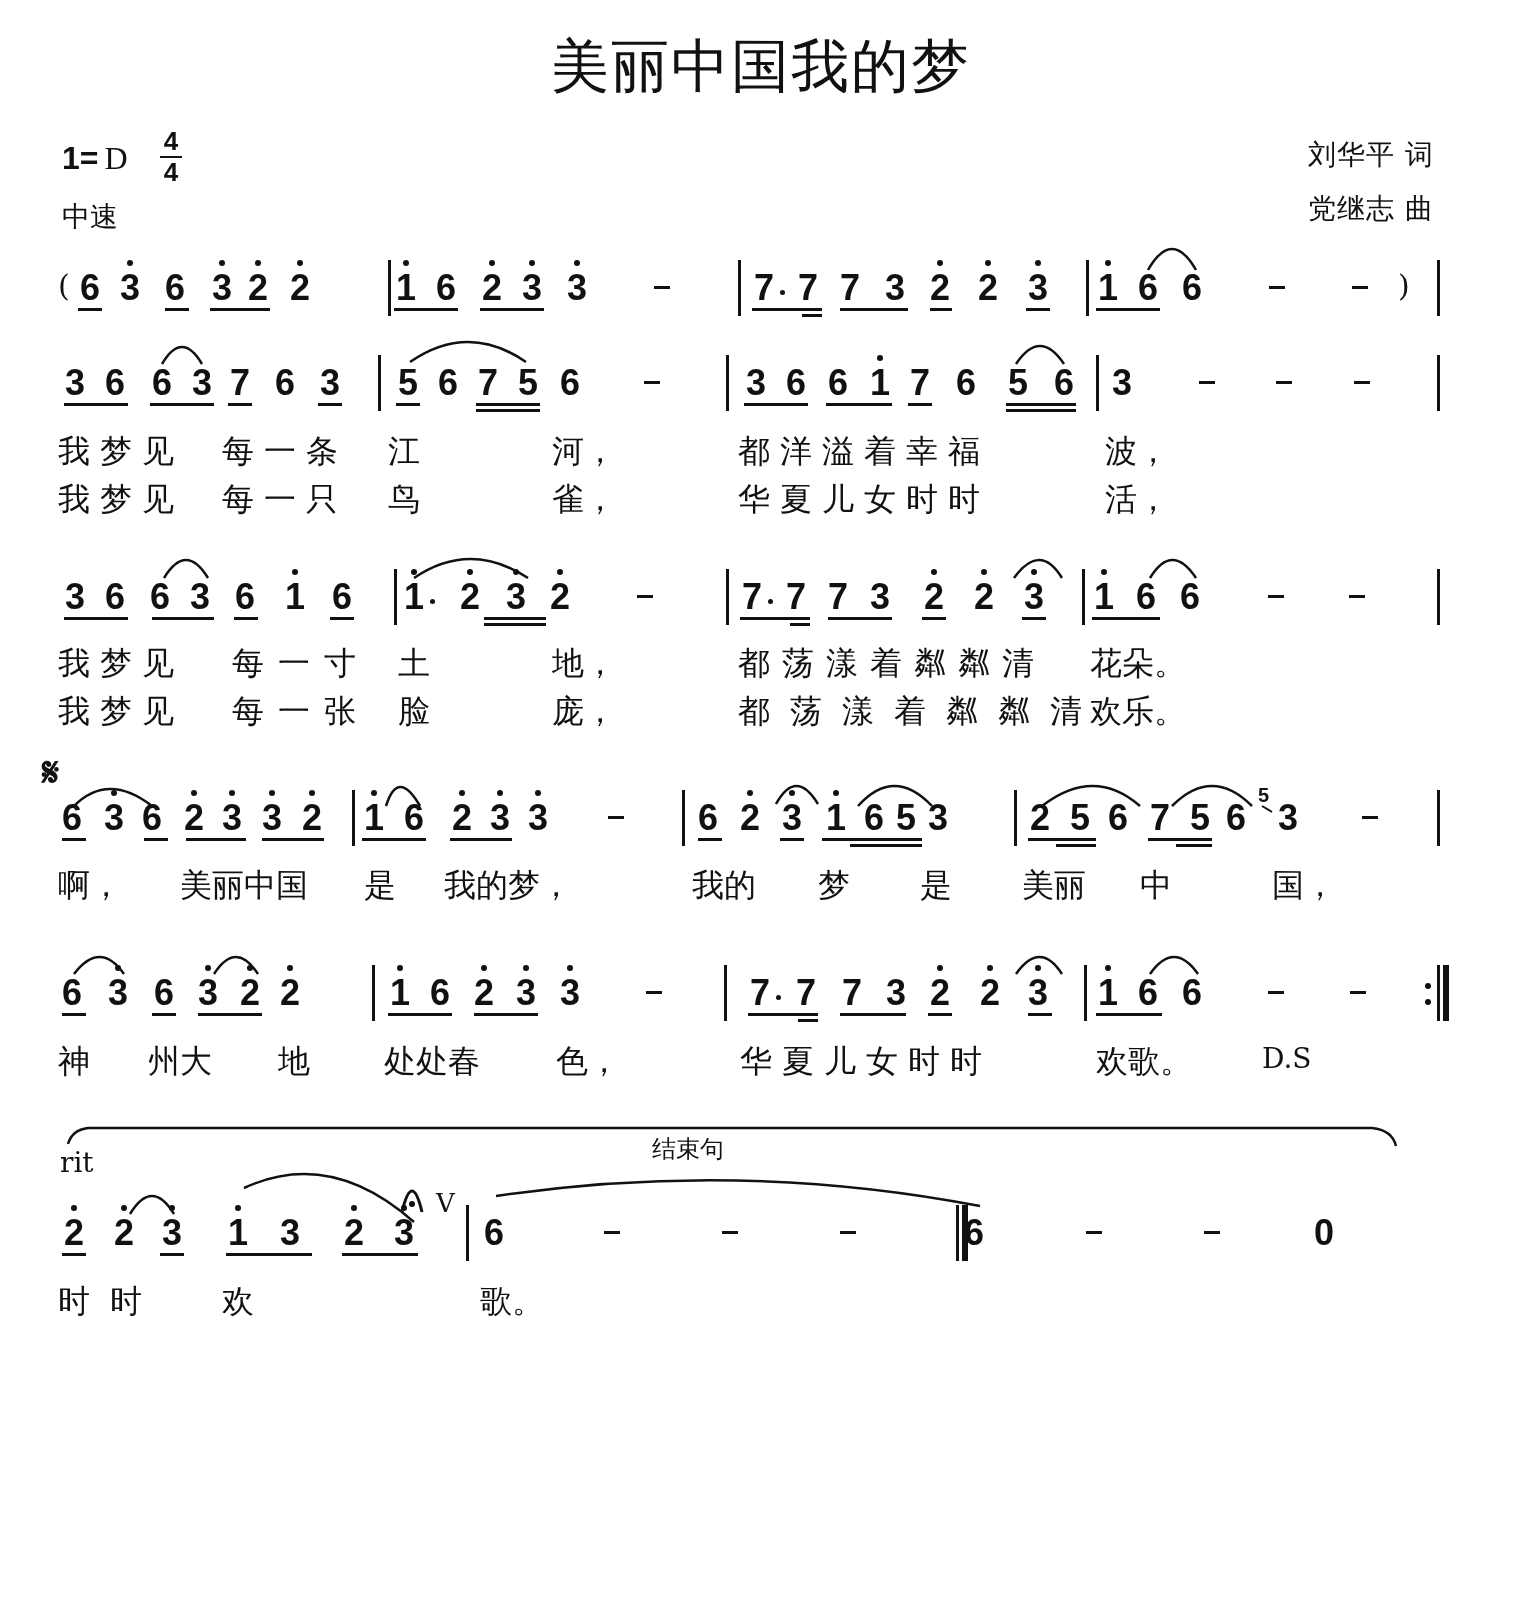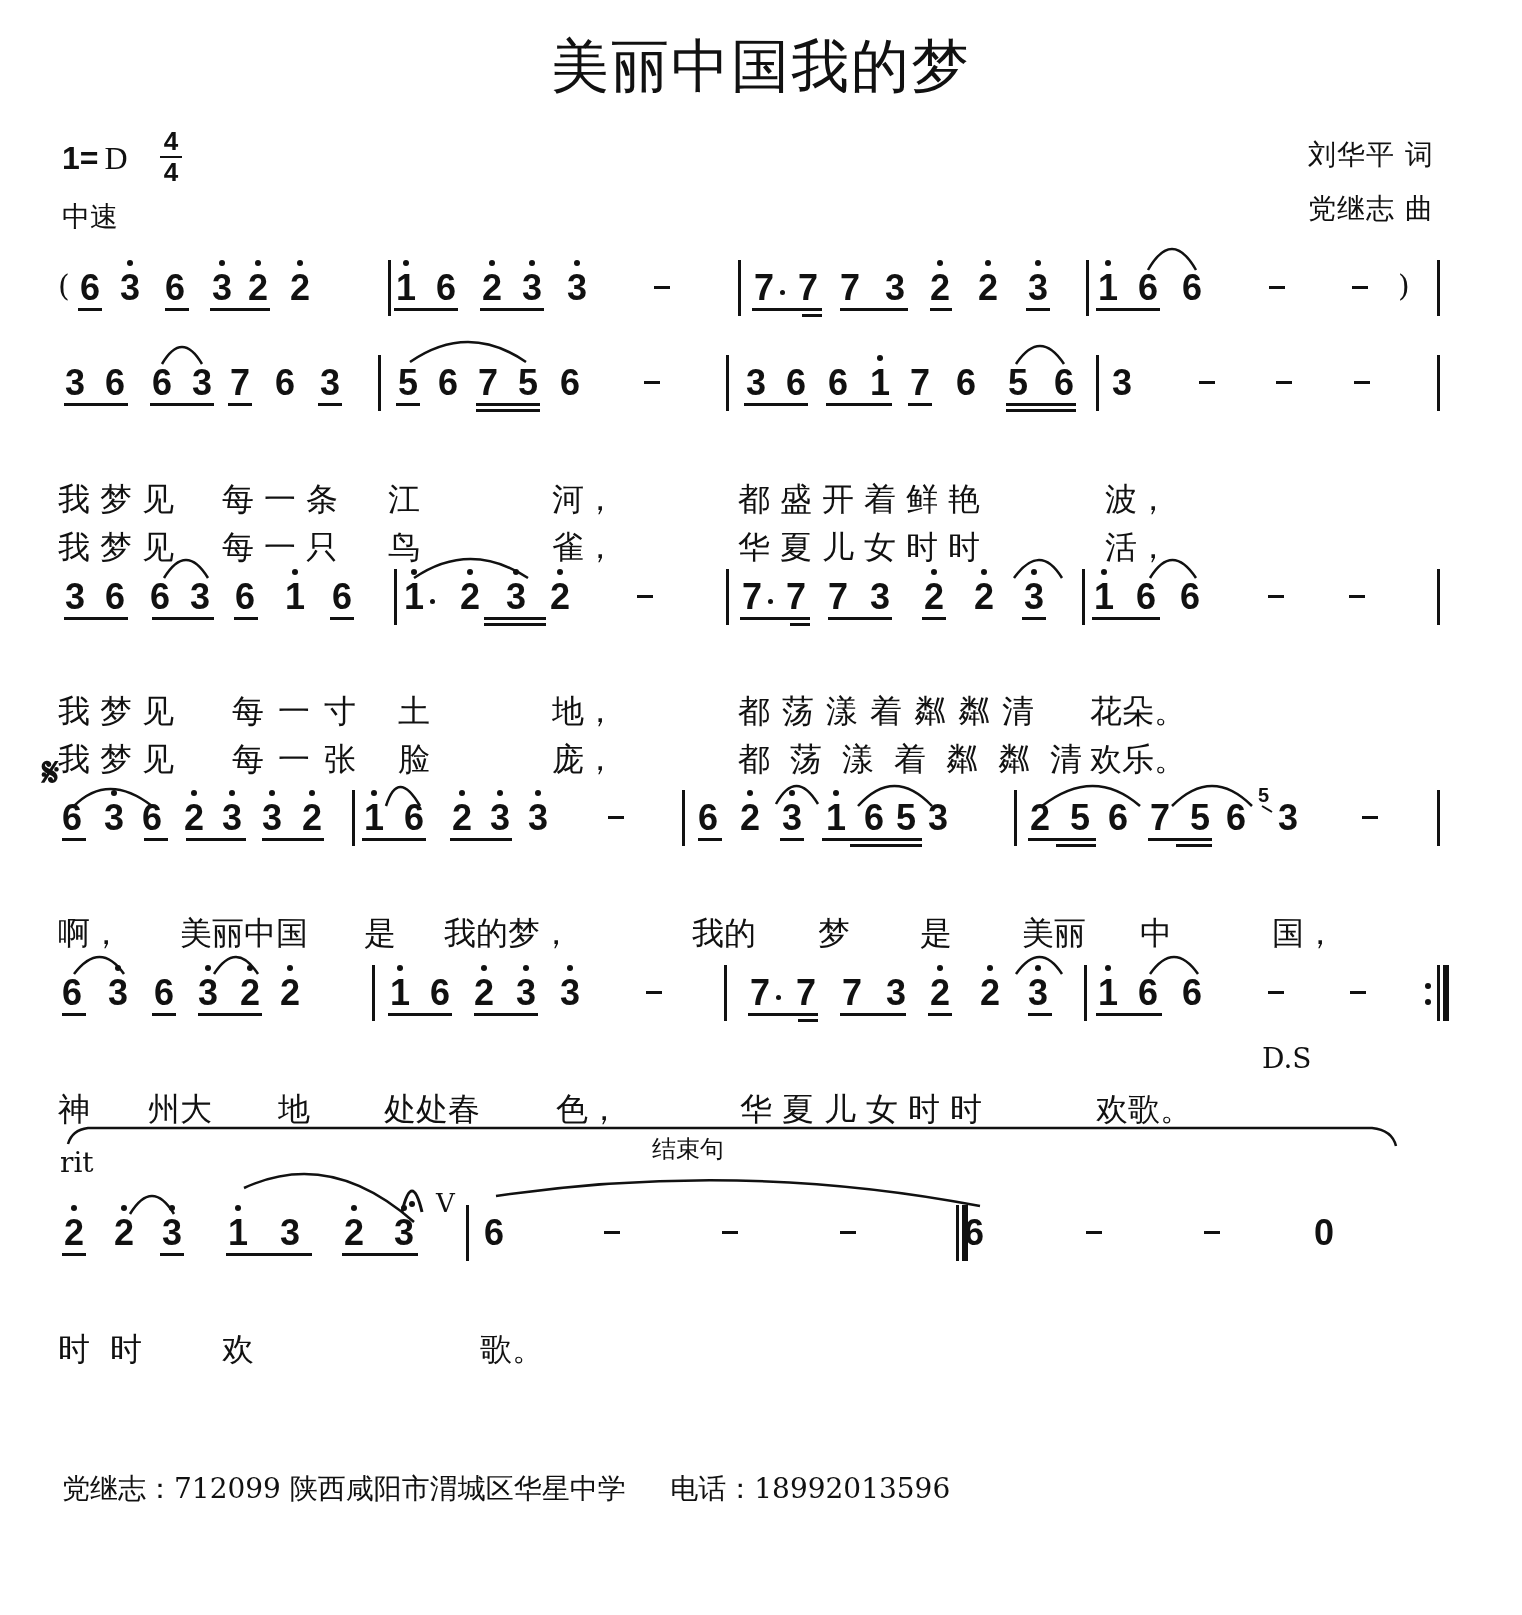--- a/index.html
+++ b/index.html
@@ -9,21 +9,21 @@
   .key .d{font-family:"Liberation Serif",serif;font-weight:normal;margin-left:6px;}
   .timesig{position:absolute;left:160px;top:128px;width:22px;text-align:center;font-family:"Liberation Sans",sans-serif;font-weight:bold;font-size:26px;line-height:27px;}
   .timesig .bar{display:block;height:2px;background:#111;margin:1px 0;}
   .tempo{position:absolute;left:62px;top:198px;font-family:"DejaVu Serif",serif;font-size:28px;}
   .credit{position:absolute;right:88px;font-family:"DejaVu Serif",serif;font-size:28px;letter-spacing:1px;}
   .n{position:absolute;font-family:"Liberation Sans",sans-serif;font-weight:bold;font-size:36px;line-height:36px;width:26px;text-align:center;}
   .dot-hi{position:absolute;width:6px;height:6px;border-radius:3px;background:#111;}
   .ul{position:absolute;height:2.5px;background:#111;}
   .bl{position:absolute;width:2.5px;background:#111;}
   .dbl{position:absolute;width:6px;background:#111;}
-  .lyr{position:absolute;font-family:Liberation Serif, serif;font-size:32px;white-space:pre;letter-spacing:0;margin-top:48px;}
+  .lyr{position:absolute;font-family:Liberation Serif, serif;font-size:32px;white-space:pre;letter-spacing:0;}
   .mark{position:absolute;font-family:"DejaVu Serif",serif;}
   .paren{position:absolute;font-family:"DejaVu Serif",serif;font-size:30px;}
   svg.ov{position:absolute;left:0;top:0;width:1522px;height:1615px;pointer-events:none;}
   .footer{position:absolute;left:62px;font-family:"DejaVu Serif",serif;font-size:28px;white-space:pre;}
   .wm{position:absolute;right:62px;top:1515px;font-family:"DejaVu Sans",sans-serif;font-size:46px;color:#111;}
 </style>
 </head>
 <body>
 
 <div id="page">
@@ -336,21 +336,21 @@
   <div class="mark" style="left:60px;top:1146px;font-size:28px;">rit</div>
   <div class="mark" style="left:652px;top:1133px;font-size:24px;">结束句</div>
   <div class="mark" style="left:436px;top:1188px;font-size:26px;">V</div>
   <div class="mark" style="left:1258px;top:784px;font-size:20px;font-weight:bold;font-family:'Liberation Sans',sans-serif;">5</div>
 
   <div id="lyrics">
       <div class="lyr" style="left: 58px; top: 430px; letter-spacing: 10px;">我梦见</div>
       <div class="lyr" style="left: 222px; top: 430px; letter-spacing: 10px;">每一条</div>
       <div class="lyr" style="left: 388px; top: 430px; letter-spacing: 0px;">江</div>
       <div class="lyr" style="left: 552px; top: 430px; letter-spacing: 0px;">河，</div>
-      <div class="lyr" style="left: 738px; top: 430px; letter-spacing: 10px;">都盛开着鲜艳</div>
+      <div class="lyr" style="left: 738px; top: 430px; letter-spacing: 10px;">都洋溢着幸福</div>
       <div class="lyr" style="left: 1105px; top: 430px; letter-spacing: 0px;">波，</div>
       <div class="lyr" style="left: 58px; top: 478px; letter-spacing: 10px;">我梦见</div>
       <div class="lyr" style="left: 222px; top: 478px; letter-spacing: 10px;">每一只</div>
       <div class="lyr" style="left: 388px; top: 478px; letter-spacing: 0px;">鸟</div>
       <div class="lyr" style="left: 552px; top: 478px; letter-spacing: 0px;">雀，</div>
       <div class="lyr" style="left: 738px; top: 478px; letter-spacing: 10px;">华夏儿女时时</div>
       <div class="lyr" style="left: 1105px; top: 478px; letter-spacing: 0px;">活，</div>
       <div class="lyr" style="left: 58px; top: 642px; letter-spacing: 10px;">我梦见</div>
       <div class="lyr" style="left: 232px; top: 642px; letter-spacing: 14px;">每一寸</div>
       <div class="lyr" style="left: 398px; top: 642px; letter-spacing: 0px;">土</div>
@@ -378,21 +378,20 @@
       <div class="lyr" style="left: 278px; top: 1040px; letter-spacing: 0px;">地</div>
       <div class="lyr" style="left: 384px; top: 1040px; letter-spacing: 0px;">处处春</div>
       <div class="lyr" style="left: 556px; top: 1040px; letter-spacing: 0px;">色，</div>
       <div class="lyr" style="left: 740px; top: 1040px; letter-spacing: 10px;">华夏儿女时时</div>
       <div class="lyr" style="left: 1096px; top: 1040px; letter-spacing: 0px;">欢歌。</div>
       <div class="lyr" style="left: 58px; top: 1280px; letter-spacing: 20px;">时时</div>
       <div class="lyr" style="left: 222px; top: 1280px; letter-spacing: 0px;">欢</div>
       <div class="lyr" style="left: 480px; top: 1280px; letter-spacing: 0px;">歌。</div>
     </div>
 
-  <div class="footer" style="top:1470px">党继志：712099 陕西咸阳市渭城区华星中学     电话：18992013596</div>
 
   <svg class="ov" viewBox="0 0 1522 1615">
     <g fill="none" stroke="#111" stroke-width="2.5">
 
       <path d="M1148 270 Q1172 228 1196 270"></path>
 
       <path d="M162 364 Q182 330 202 364"></path>
       <path d="M410 362 Q468 322 526 362"></path>
       <path d="M1016 364 Q1040 328 1064 364"></path>
 

